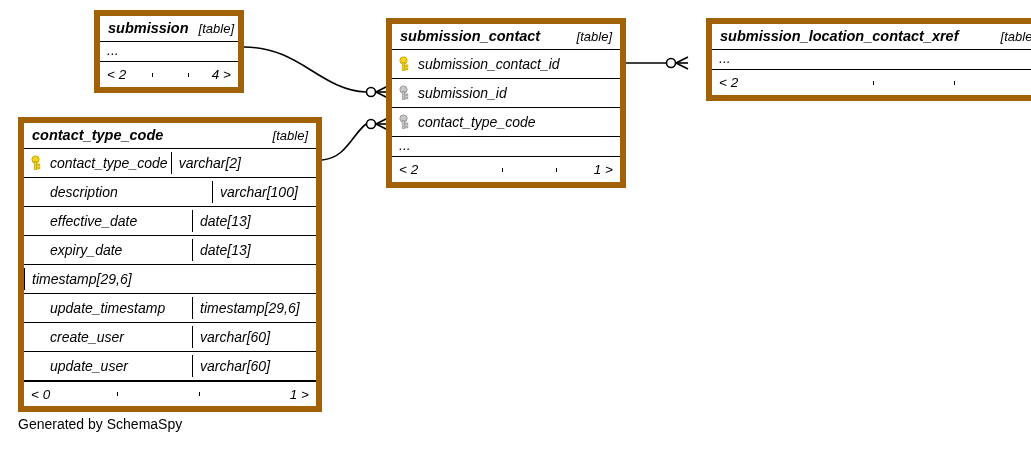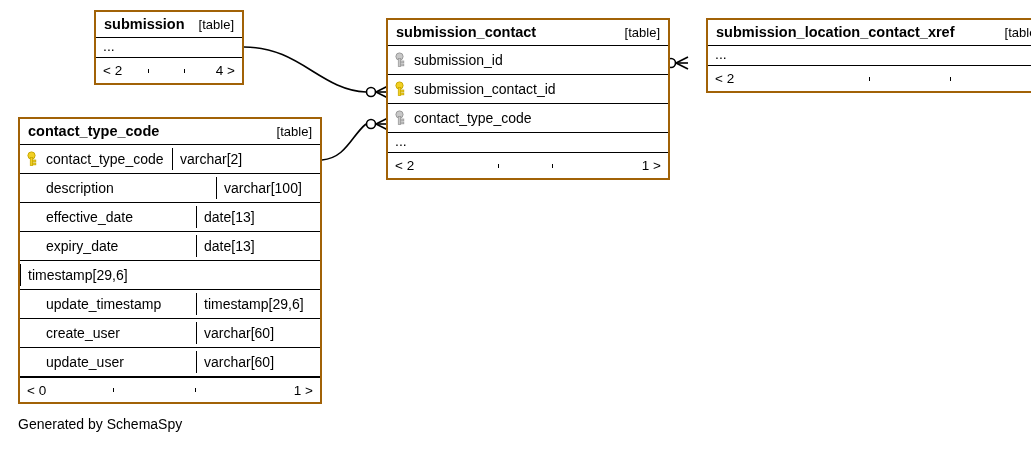--- a/index.html
+++ b/index.html
@@ -22,22 +22,23 @@
     position: absolute;
     left: 0;
     top: 0;
     width: 1031px;
     height: 464px;
     pointer-events: none;
   }
   .table-box {
     position: absolute;
     box-sizing: border-box;
-    border: 2px solid #a16207;
+    border: 6px solid #a16207;
     background: #7f1d1d;
+    font-style: italic;
   }
   .table-header {
     display: flex;
     align-items: center;
     justify-content: space-between;
     box-sizing: border-box;
     padding: 4px 8px 5px 8px;
     border-bottom: 1px solid #000000;
     background: #ffffff;
   }
@@ -168,58 +169,58 @@
       <span class="table-tag">[table]</span>
     </div>
     <div class="ellipsis-row">...</div>
     <div class="footer-row">
       <span class="footer-cell footer-left" style="width:52px;">&lt; 2</span>
       <span class="footer-cell footer-mid" style="width:37px;"></span>
       <span class="footer-cell footer-right" style="flex:1 1 auto;">4 &gt;</span>
     </div>
   </div>
 
-  <div class="table-box" style="left:386px; top:18px; width:284px;">
+  <div class="table-box" style="left:386px; top:18px; width:240px;">
     <div class="table-header">
       <span class="table-title">submission_contact</span>
       <span class="table-tag">[table]</span>
+    </div>
+
+    <div class="row">
+      <span class="col-name">
+        <span class="keyicon">
+          <svg width="13" height="16" viewBox="0 0 13 16">
+            <circle cx="4.5" cy="4.5" r="3.6" fill="#f2d024" stroke="#c9a800" stroke-width="1"></circle>
+            <rect x="3.3" y="6.5" width="2.4" height="8" fill="#f2d024" stroke="#c9a800" stroke-width="0.8"></rect>
+            <rect x="5.6" y="9" width="3.2" height="1.8" fill="#f2d024" stroke="#c9a800" stroke-width="0.8"></rect>
+            <rect x="5.6" y="12" width="3.2" height="1.8" fill="#f2d024" stroke="#c9a800" stroke-width="0.8"></rect>
+          </svg>
+        </span>
+        <span>submission_contact_id</span>
+      </span>
     </div>
 
     <div class="row">
       <span class="col-name">
         <span class="keyicon">
           <svg width="13" height="16" viewBox="0 0 13 16">
             <circle cx="4.5" cy="4.5" r="3.6" fill="#c8c8c8" stroke="#9a9a9a" stroke-width="1"></circle>
             <rect x="3.3" y="6.5" width="2.4" height="8" fill="#c8c8c8" stroke="#9a9a9a" stroke-width="0.8"></rect>
             <rect x="5.6" y="9" width="3.2" height="1.8" fill="#c8c8c8" stroke="#9a9a9a" stroke-width="0.8"></rect>
             <rect x="5.6" y="12" width="3.2" height="1.8" fill="#c8c8c8" stroke="#9a9a9a" stroke-width="0.8"></rect>
           </svg>
         </span>
         <span>submission_id</span>
       </span>
     </div>
 
     <div class="row">
       <span class="col-name">
         <span class="keyicon">
           <svg width="13" height="16" viewBox="0 0 13 16">
-            <circle cx="4.5" cy="4.5" r="3.6" fill="#f2d024" stroke="#c9a800" stroke-width="1"></circle>
-            <rect x="3.3" y="6.5" width="2.4" height="8" fill="#f2d024" stroke="#c9a800" stroke-width="0.8"></rect>
-            <rect x="5.6" y="9" width="3.2" height="1.8" fill="#f2d024" stroke="#c9a800" stroke-width="0.8"></rect>
-            <rect x="5.6" y="12" width="3.2" height="1.8" fill="#f2d024" stroke="#c9a800" stroke-width="0.8"></rect>
-          </svg>
-        </span>
-        <span>submission_contact_id</span>
-      </span>
-    </div>
-
-    <div class="row">
-      <span class="col-name">
-        <span class="keyicon">
-          <svg width="13" height="16" viewBox="0 0 13 16">
             <circle cx="4.5" cy="4.5" r="3.6" fill="#c8c8c8" stroke="#9a9a9a" stroke-width="1"></circle>
             <rect x="3.3" y="6.5" width="2.4" height="8" fill="#c8c8c8" stroke="#9a9a9a" stroke-width="0.8"></rect>
             <rect x="5.6" y="9" width="3.2" height="1.8" fill="#c8c8c8" stroke="#9a9a9a" stroke-width="0.8"></rect>
             <rect x="5.6" y="12" width="3.2" height="1.8" fill="#c8c8c8" stroke="#9a9a9a" stroke-width="0.8"></rect>
           </svg>
         </span>
         <span>contact_type_code</span>
       </span>
     </div>
 

